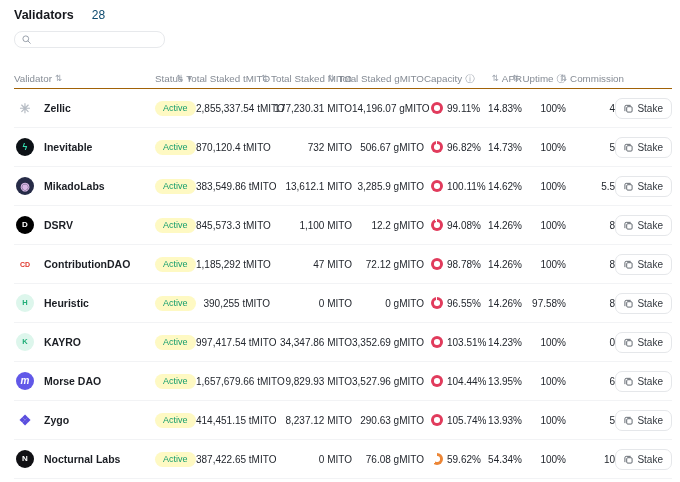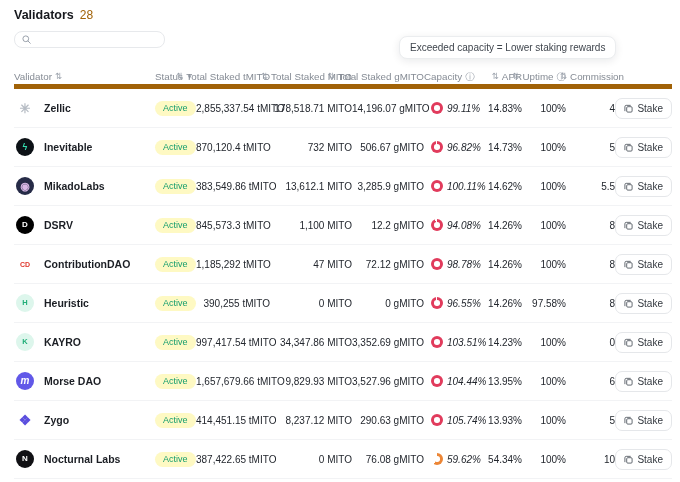--- a/index.html
+++ b/index.html
@@ -6,23 +6,23 @@
   html,body { background:#fff; }
   body {
     font-family:"Liberation Sans", sans-serif;
     width:680px; height:482px;
     position:relative; overflow:hidden;
     color:#16181d;
   }
   .page { padding:6px 8px 0 14px; position:relative; width:680px; }
 
   
-  .titlebar { display:flex; align-items:center; gap:6px; margin-top:2px; }
+  .titlebar { display:flex; align-items:center; gap:18px; margin-top:2px; }
   .title { font-size:12.5px; font-weight:700; color:#16181d; }
-  .count { font-size:12px; font-weight:500; color:#a16207; }
+  .count { font-size:12px; font-weight:500; color:#0c4a6e; }
 
   .searchbox {
     margin-top:9px; width:151px; height:17px;
     border:1px solid #e7e9ec; border-radius:8px;
     display:flex; align-items:center; gap:5px; padding:0 7px;
     background:#fff;
   }
   .searchbox svg { flex:0 0 auto; }
   .searchbox input {
     border:none; outline:none; width:100%;
@@ -36,21 +36,21 @@
     position:absolute; left:399px; top:36px; z-index:5;
     background:#fff; border:1px solid #ebedef; border-radius:8px;
     box-shadow:0 2px 8px rgba(15,20,30,.09);
     padding:5px 10px; font-size:10px; color:#3f454d; white-space:nowrap;
   }
 
   
   .table { margin-top:21px; --cols:130px 52px 74px 82px 72px 60px 38px 44px 58px 48px; }
   .thead, .trow { display:grid; grid-template-columns:var(--cols); align-items:center; }
   .thead {
-    height:20px; border-bottom:5px solid #a16207;
+    height:20px; border-bottom:1px solid #a16207;
     font-size:9.8px; color:#858b94;
   }
   .th { display:flex; align-items:center; gap:3px; white-space:nowrap; }
   .th.r { justify-content:flex-end; }
   .sorticon { font-size:8.5px; color:#9aa1ab; line-height:1; }
   .caret { font-size:7.5px; color:#9aa1ab; line-height:1; margin-left:2px; }
   .infoicon { font-size:9.5px; color:#9aa1ab; line-height:1; }
 
   .trow { height:39px; border-bottom:1px solid #f2f3f5; font-size:10px; }
   .c { white-space:nowrap; }
@@ -64,21 +64,21 @@
   }
   .vname { font-size:10.5px; font-weight:700; color:#1b1e24; }
 
   .badge {
     display:inline-block; margin-left:11px;
     background:#fef9c3; color:#149d6d;
     font-size:9px; font-weight:500;
     padding:2.5px 8px; border-radius:999px;
   }
 
-  .c-cap { display:flex; align-items:center; gap:4px; padding-left:7px; font-weight:500; color:#23272e;font-style:italic; }
+  .c-cap { display:flex; align-items:center; gap:4px; padding-left:7px; font-weight:500; color:#23272e; }
   .donut {
     width:12px; height:12px; border-radius:50%;
     display:flex; align-items:center; justify-content:center; flex:0 0 auto;
   }
   .donut-hole { width:5.5px; height:5.5px; border-radius:50%; background:#fff; }
 
   .c-stake { display:flex; justify-content:flex-end; }
   .stake-btn {
     display:flex; align-items:center; gap:4px;
     background:#fff; border:1px solid #e5e7ea; border-radius:7px;
@@ -96,21 +96,20 @@
     <span class="count">28</span>
   </div>
 
   <div class="searchbox">
     <svg width="9" height="9" viewBox="0 0 10 10" fill="none">
       <circle cx="4.2" cy="4.2" r="3.2" stroke="#9aa1ab" stroke-width="1.1"></circle>
       <line x1="6.7" y1="6.7" x2="9.2" y2="9.2" stroke="#9aa1ab" stroke-width="1.1" stroke-linecap="round"></line>
     </svg>
   </div>
 
-  <div class="tooltip">Exceeded capacity = Lower staking rewards</div>
 
   <div class="table">
 
     <div class="thead">
       <div class="th">
         <span>Validator</span>
         <span class="sorticon">⇅</span>
       </div>
       <div class="th" style="padding-left:11px;">
         <span>Status</span>
@@ -151,21 +150,21 @@
     <div>
   <div class="trow">
     <div class="c c-val">
       <span class="vicon" style="background: transparent; color: rgb(182, 188, 196); font-size: 13px;">✳</span>
       <span class="vname">Zellic</span>
     </div>
     <div class="c">
       <span class="badge">Active</span>
     </div>
     <div class="c r">2,855,337.54 tMITO</div>
-    <div class="c r">178,518.71 MITO</div>
+    <div class="c r">177,230.31 MITO</div>
     <div class="c r">14,196.07 gMITO</div>
     <div class="c c-cap">
       <span class="donut" style="background: conic-gradient(rgb(225, 59, 92) 99.11%, rgb(255, 255, 255) 0deg);">
               <span class="donut-hole"></span>
             </span>
       <span>99.11%</span>
     </div>
     <div class="c r">14.83%</div>
     <div class="c r">100%</div>
     <div class="c r">4%</div>

